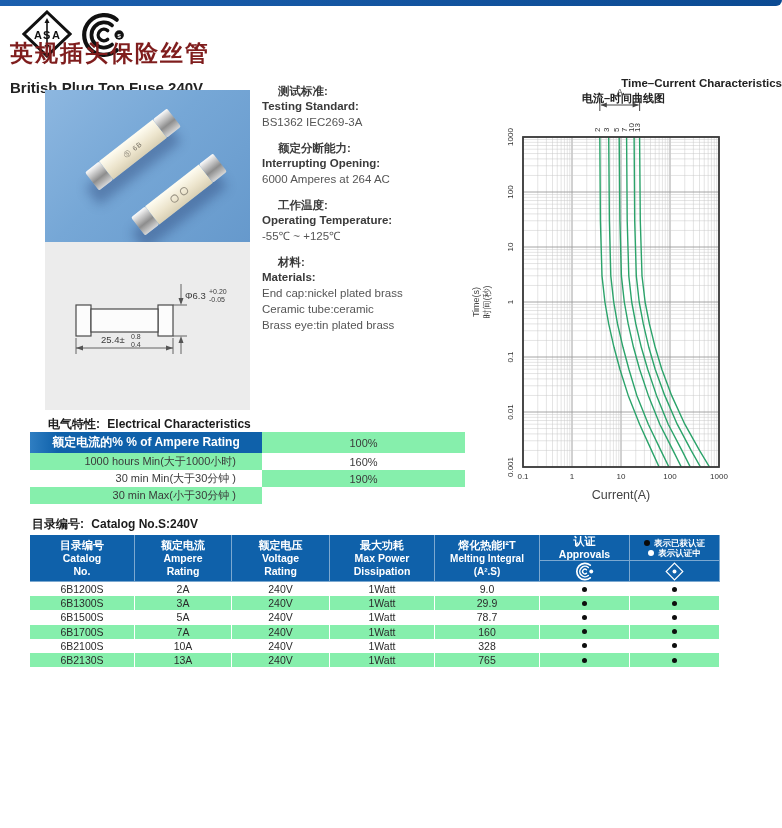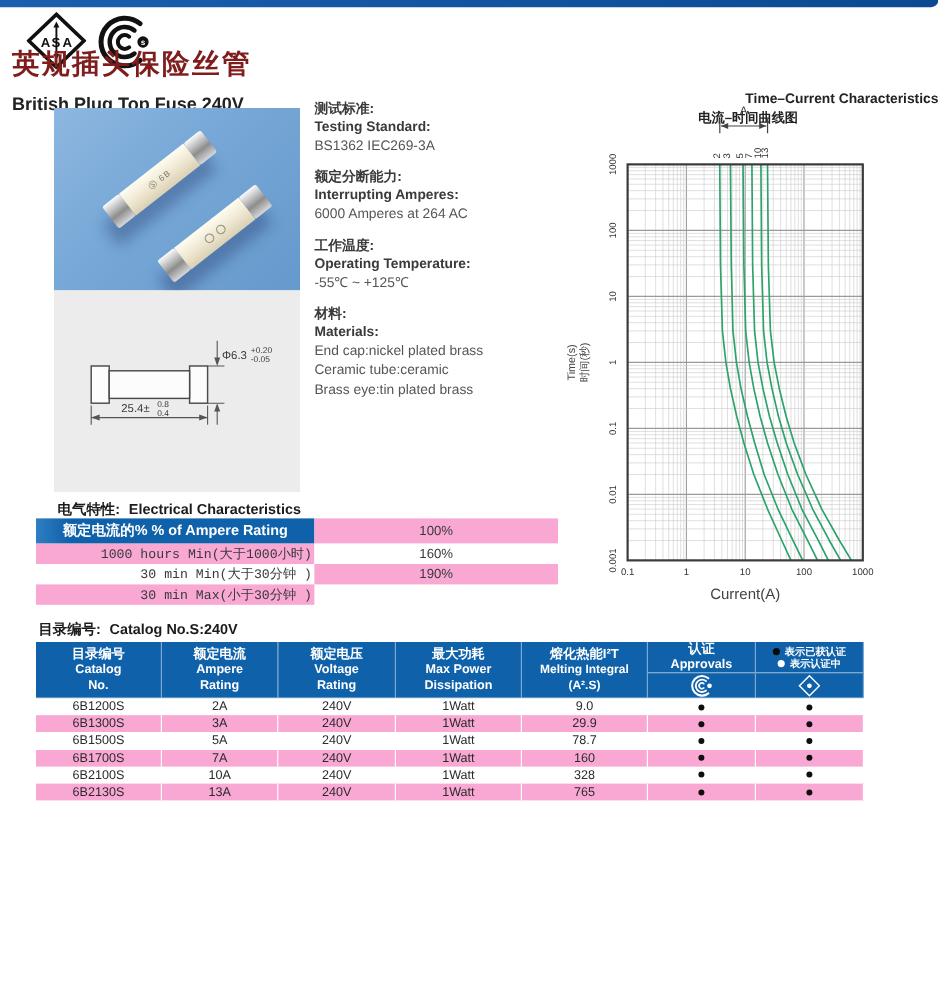--- a/index.html
+++ b/index.html
@@ -26,43 +26,43 @@
         background:linear-gradient(to bottom,#fffdf2,#ece4cc 60%,#d9d0b5);}
   .fuse .mark{font-size:7px;color:#7a7468;letter-spacing:1px;white-space:nowrap;}
   .stamp{width:6px;height:6px;border:1px solid #9a9384;border-radius:50%;margin:0 2px;}
 
   
   .drawing{left:45px;top:242px;width:205px;height:168px;background:#ececec;}
 
   
   .specs{left:262px;top:84px;width:205px;}
   .spec-block{margin-bottom:11px;}
-  .spec-zh{font-size:11.5px;font-weight:bold;color:#3a3a3a;line-height:15px;}
+  .spec-zh{font-size:11.5px;font-weight:bold;color:#3a3a3a;line-height:15px;margin-left:16px;}
   .spec-en{font-size:11.5px;font-weight:bold;color:#3a3a3a;line-height:15px;}
   .spec-line{font-size:11.5px;color:#555;line-height:16px;}
 
   
   .chart-title{left:465px;top:77px;width:317px;text-align:right;font-size:11.5px;font-weight:bold;color:#222;}
   .chart-subtitle{left:465px;top:91px;width:317px;text-align:center;font-size:11px;font-weight:bold;color:#222;}
   .chart-box{left:465px;top:78px;width:317px;height:440px;}
 
   
   .sec-head{font-size:12px;font-weight:bold;color:#1b1b1b;}
   .sec-head .en{margin-left:4px;}
 
   
   .elec-table{left:30px;top:432px;width:435px;display:grid;
               grid-template-columns:232px 203px;grid-template-rows:21px 17px 17px 17px;
               font-size:11px;}
   .elec-table .hdr{background:linear-gradient(90deg,#2f7ec2 0%,#0f61aa 12%);color:#fff;font-weight:bold;font-size:12px;
                    display:flex;align-items:center;justify-content:center;}
   .elec-table .hdr.right{border-left:2px solid rgba(255,255,255,.45);background:#0f61aa;}
   .elec-table .cell{display:flex;align-items:center;justify-content:center;color:#3a3a3a;}
-  .elec-table .cell.right{justify-content:flex-end;padding-right:2px;font-family:Liberation Mono, monospace;}
-  .row-gray{background:#f9a8d4;}
+  .elec-table .cell.right{justify-content:flex-end;padding-right:26px;}
+  .row-gray{background:#86efac;}
   .row-white{background:#ffffff;}
 
   
   .cat-table{left:30px;top:535px;width:690px;display:grid;
              grid-template-columns:105px 97px 98px 105px 105px 90px 90px;
              grid-template-rows:26px 21px repeat(6,14.2px);font-size:10.5px;}
   .cat-table .h{background:#0f61aa;color:#fff;display:flex;flex-direction:column;
                 align-items:center;justify-content:center;text-align:center;
                 border-right:1px solid rgba(255,255,255,.45);border-bottom:1px solid rgba(255,255,255,.45);
                 font-weight:bold;line-height:13px;}
@@ -157,21 +157,21 @@
   </div>
 
   <div class="abs specs">
     <div class="spec-block">
       <div class="spec-zh">测试标准:</div>
       <div class="spec-en">Testing Standard:</div>
       <div class="spec-line">BS1362  IEC269-3A</div>
     </div>
     <div class="spec-block">
       <div class="spec-zh">额定分断能力:</div>
-      <div class="spec-en">Interrupting  Amperes:</div>
+      <div class="spec-en">Interrupting  Opening:</div>
       <div class="spec-line">6000 Amperes at 264 AC</div>
     </div>
     <div class="spec-block">
       <div class="spec-zh">工作温度:</div>
       <div class="spec-en">Operating  Temperature:</div>
       <div class="spec-line">-55℃ ~ +125℃</div>
     </div>
     <div class="spec-block">
       <div class="spec-zh">材料:</div>
       <div class="spec-en">Materials:</div>

